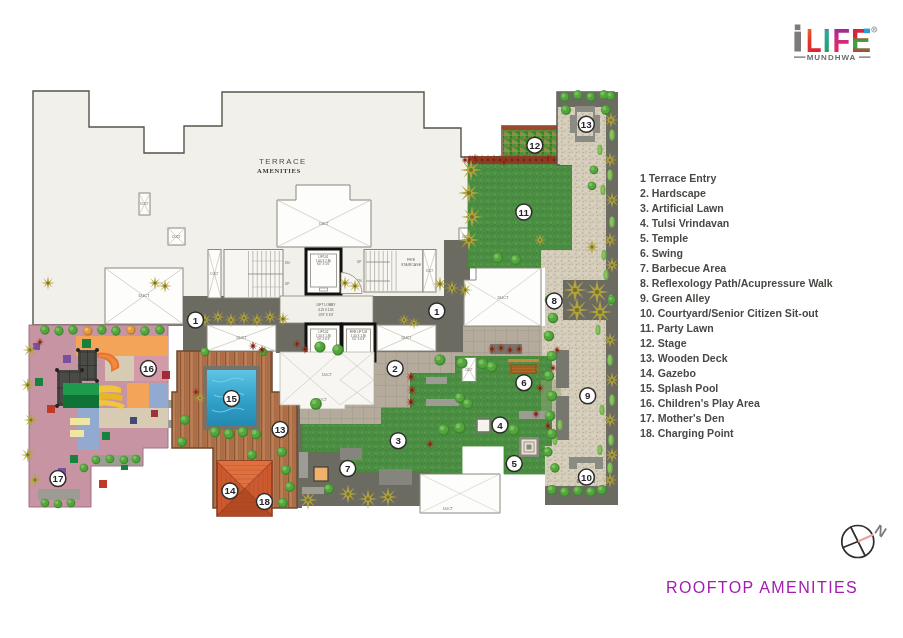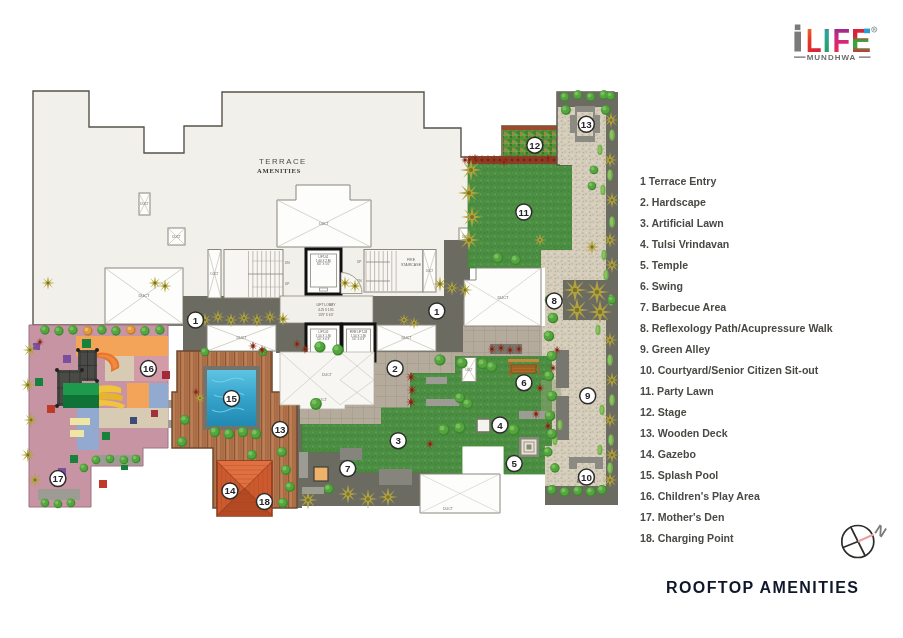--- a/index.html
+++ b/index.html
@@ -1,17 +1,17 @@
 <!DOCTYPE html>
 <html><head><meta charset="utf-8">
 <style>
  html,body{margin:0;padding:0;background:#fff;width:903px;height:638px;overflow:hidden}
  #page{position:relative;width:903px;height:638px;font-family:"Liberation Sans",sans-serif}
- #legend{position:absolute;left:640px;top:171px;font-size:10.6px;font-weight:bold;color:#4b4945;line-height:21px;white-space:nowrap}
- #title{position:absolute;left:666px;top:579px;font-size:16px;font-weight:bold;color:#0f172a;letter-spacing:1.4px;white-space:nowrap}
+ #legend{position:absolute;left:640px;top:171px;font-size:10.6px;font-weight:bold;color:#4b4945;line-height:15px;white-space:nowrap}
+ #title{position:absolute;left:666px;top:579px;font-size:16px;font-weight:normal;color:#a21caf;letter-spacing:1.4px;white-space:nowrap}
 </style></head>
 <body>
 <div id="page">
 <svg width="903" height="638" viewBox="0 0 903 638" font-family="Liberation Sans, sans-serif" shape-rendering="auto">
 
 <defs>
  <pattern id="lawnP" width="7" height="7" patternUnits="userSpaceOnUse">
    <rect width="7" height="7" fill="#4b8e43"></rect>
    <circle cx="1.5" cy="2" r="1.1" fill="#428239"></circle>
    <circle cx="5" cy="5.5" r="1.2" fill="#569c4c"></circle>

